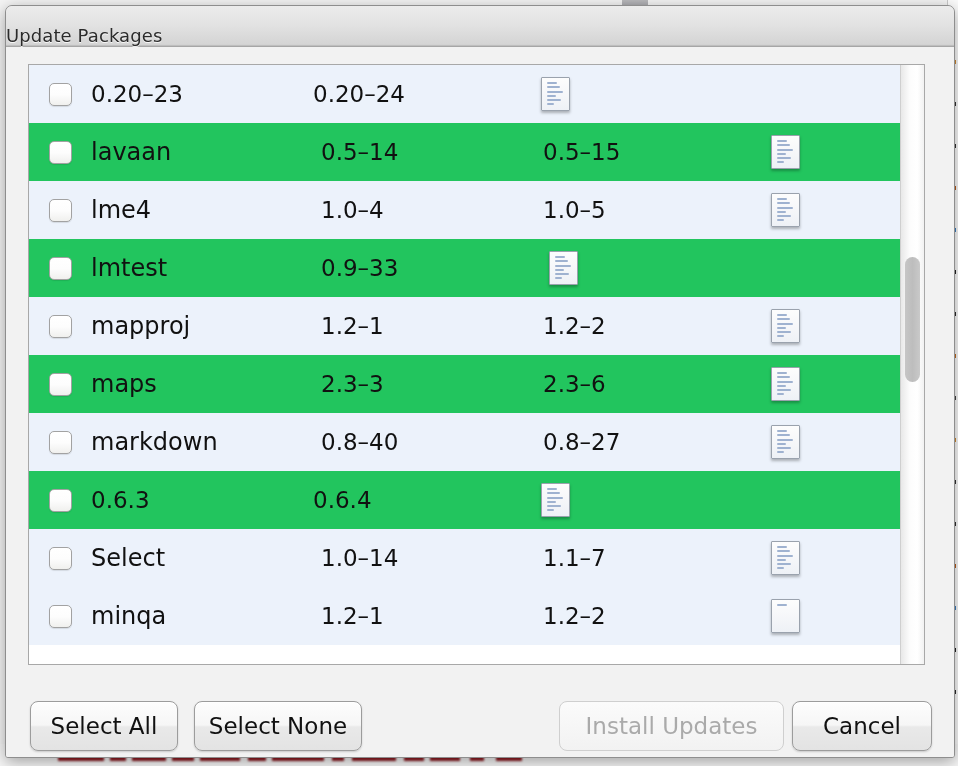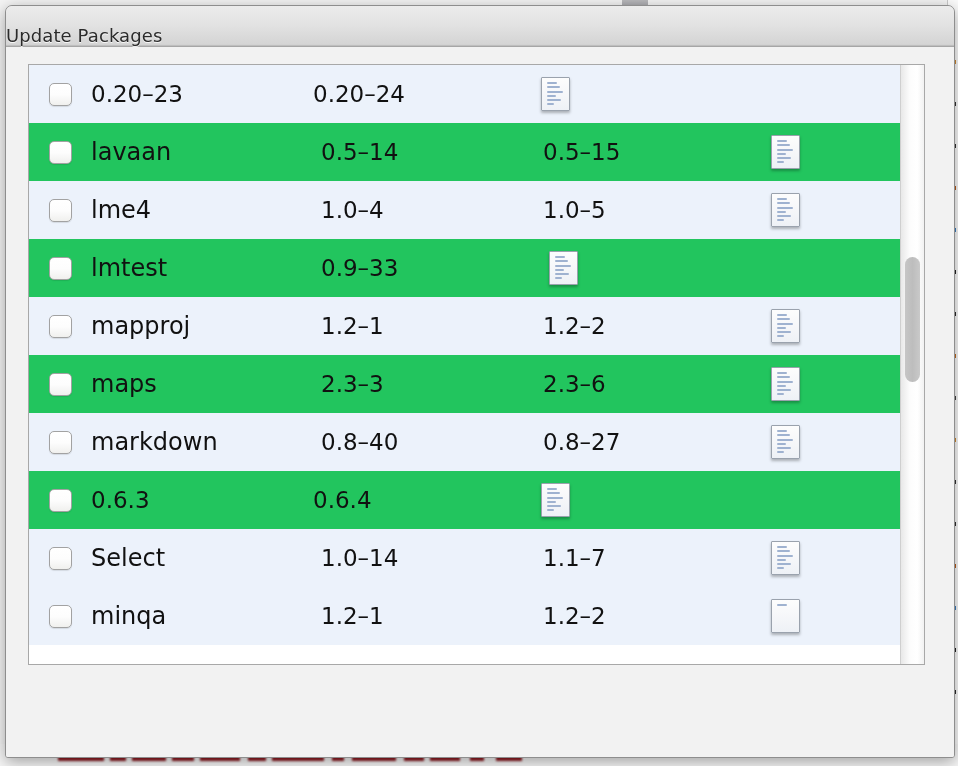--- a/index.html
+++ b/index.html
@@ -439,14 +439,28 @@
         </div>
 
       <div id="scrollbar">
         <div id="scroll-thumb" style="top: 191.68px; height: 125.79px;"></div>
       </div>
 
     </div>
 
   </div>
 
+  <div id="footer">
+    <div class="btn" id="btn-select-all">
+      <span>Select All</span>
+    </div>
+    <div class="btn" id="btn-select-none">
+      <span>Select None</span>
+    </div>
+    <div class="btn disabled" id="btn-install">
+      <span>Install Updates</span>
+    </div>
+    <div class="btn" id="btn-cancel">
+      <span>Cancel</span>
+    </div>
+  </div>
 
 </div>
 
 </body></html>

